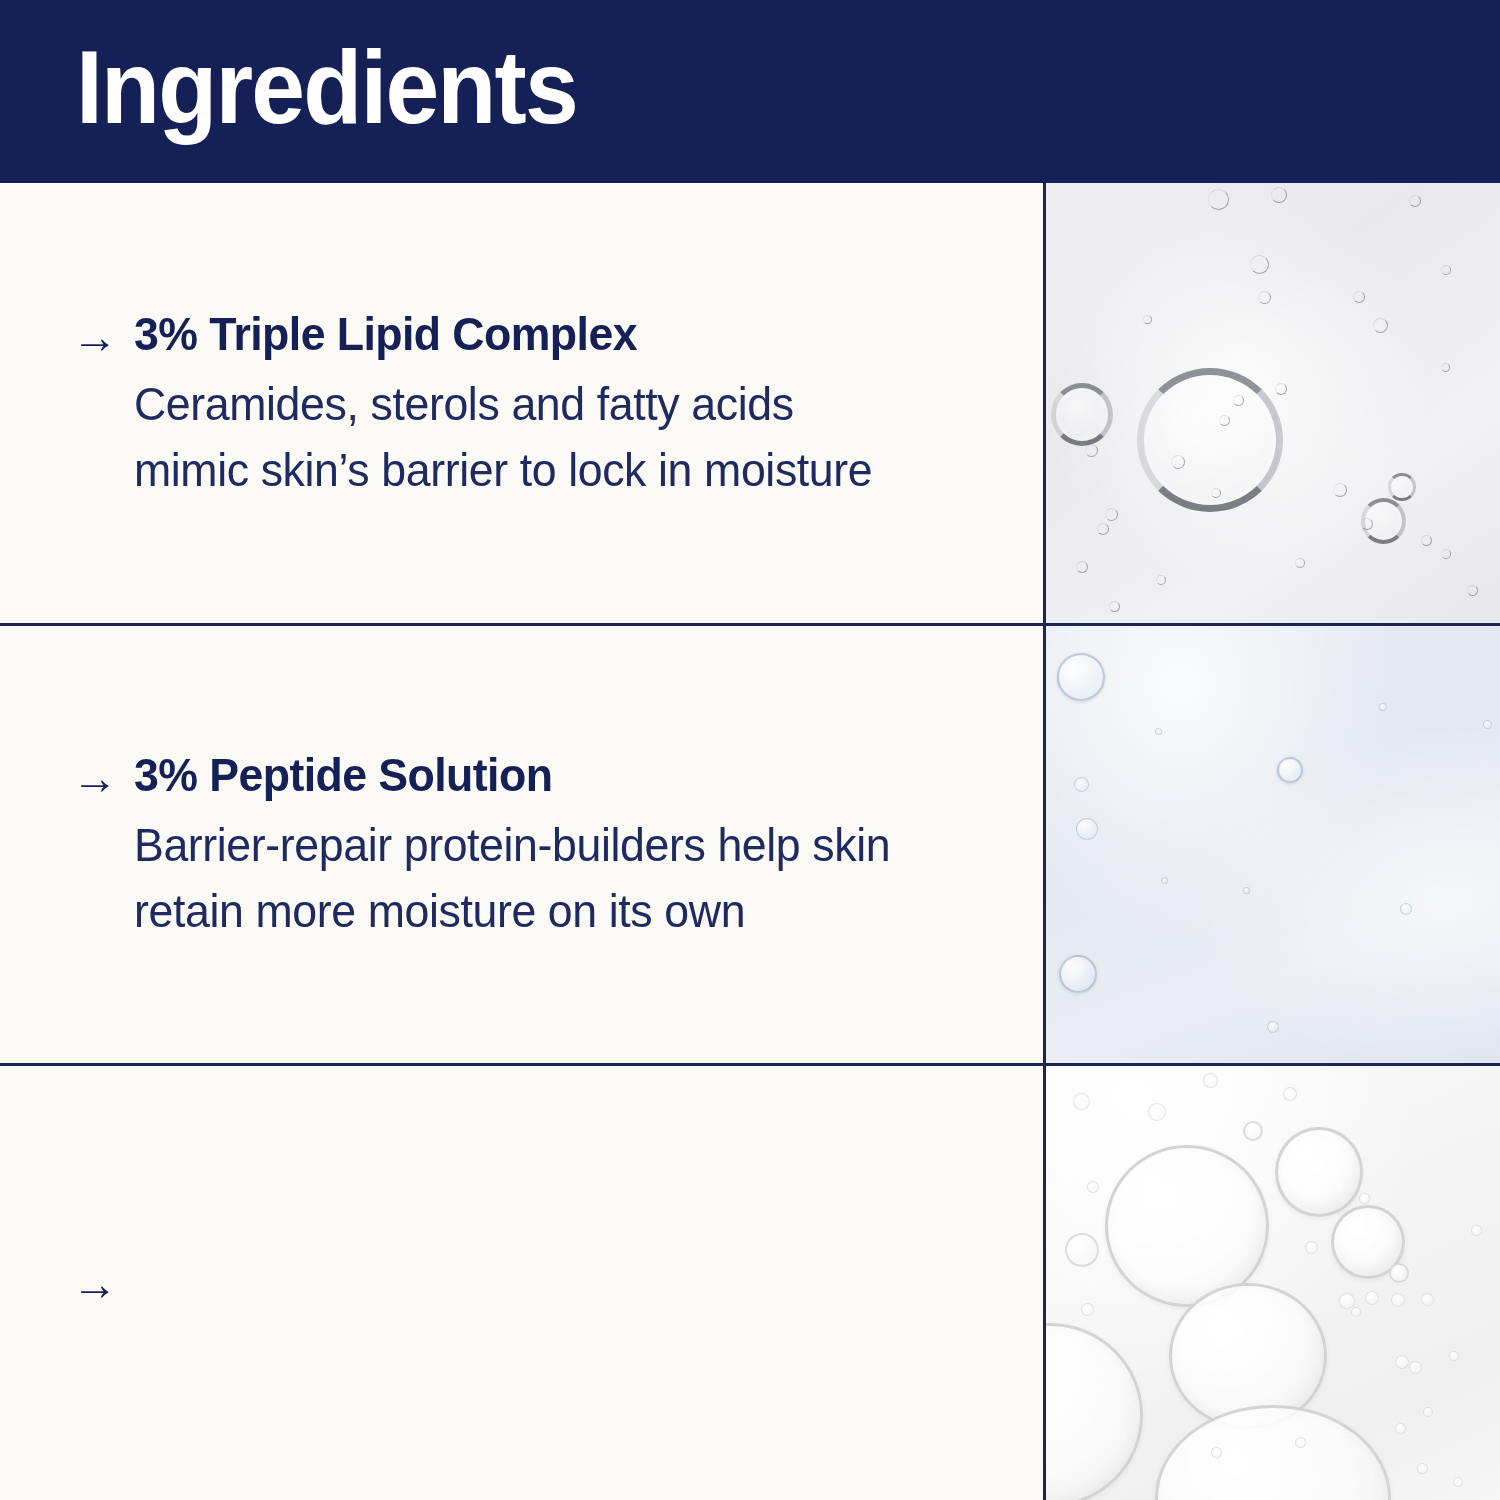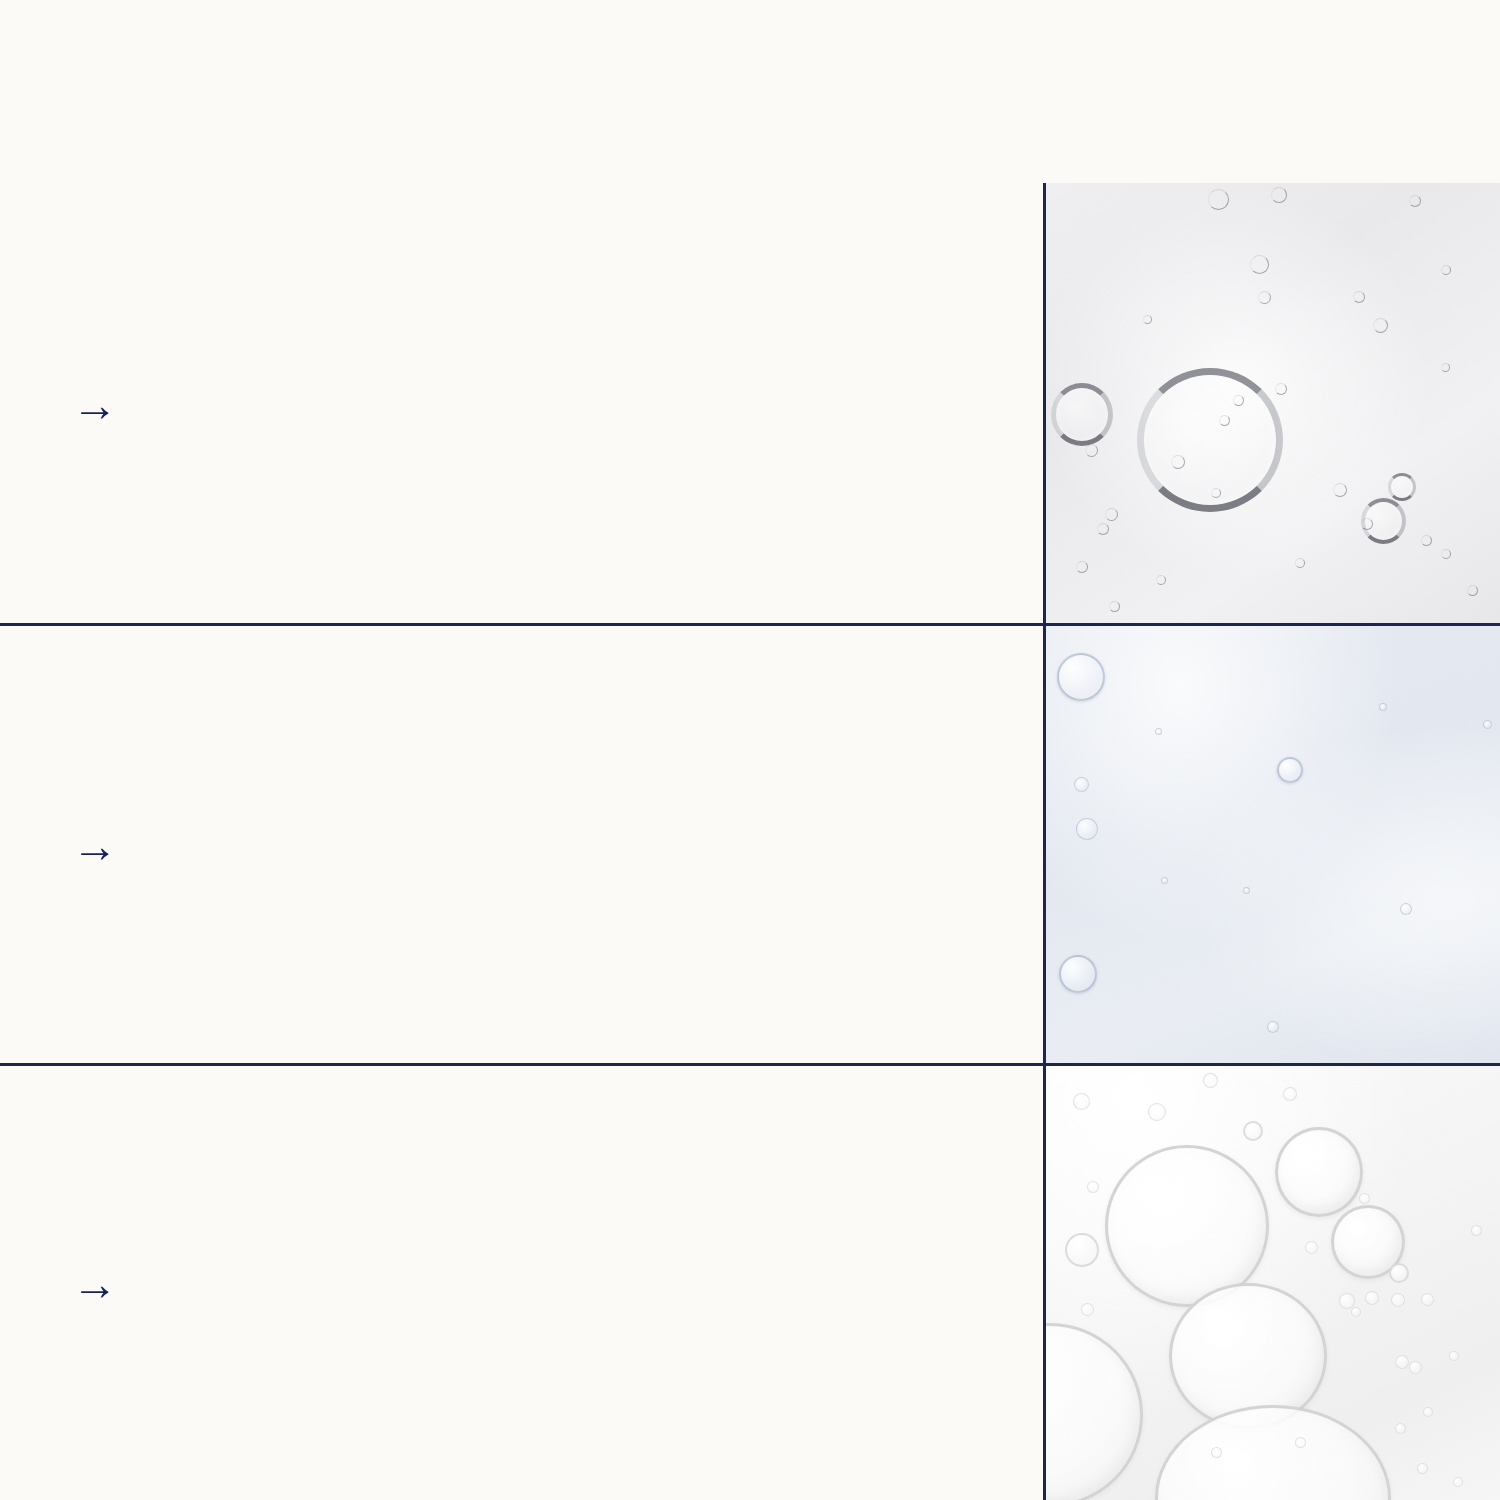--- a/index.html
+++ b/index.html
@@ -222,27 +222,34 @@
     border-radius: 50%;
     border: 1.5px solid rgba(216,216,216,0.75);
     background: radial-gradient(circle at 35% 30%, rgba(255,255,255,0.9), rgba(247,247,247,0.4) 75%);
   }
 </style>
 </head>
 <body>
 
 <div class="page">
 
+  <div class="header">
+    <div class="header-title">Ingredients</div>
+  </div>
 
   <div class="body-grid">
 
     <div class="row row-1">
       <div class="text-cell">
         <div class="item">
           <span class="arrow-icon">→</span>
+          <div class="item-body">
+            <p class="item-title">3% Triple Lipid Complex</p>
+            <p class="item-desc">Ceramides, sterols and fatty acids mimic skin’s barrier to lock in moisture</p>
+          </div>
         </div>
       </div>
       <div class="img-cell">
         <div class="panel panel-1">
           <div class="ring" style="left:94px;top:185px;width:132px;height:130px;border-width:7px;"></div>
           <div class="ring" style="left:8px;top:200px;width:52px;height:53px;border-width:5px;"></div>
           <div class="ring" style="left:318px;top:315px;width:37px;height:38px;border-width:4px;"></div>
           <div class="ring" style="left:345px;top:290px;width:22px;height:22px;border-width:3px;"></div>
           <div class="dot" style="left:165px;top:6px;width:19px;height:19px;"></div>
           <div class="dot" style="left:228px;top:4px;width:14px;height:14px;"></div>
@@ -272,20 +279,24 @@
           <div class="dot" style="left:100px;top:132px;width:7px;height:7px;"></div>
           <div class="dot" style="left:398px;top:180px;width:7px;height:7px;"></div>
         </div>
       </div>
     </div>
 
     <div class="row row-2">
       <div class="text-cell">
         <div class="item">
           <span class="arrow-icon">→</span>
+          <div class="item-body">
+            <p class="item-title">3% Peptide Solution</p>
+            <p class="item-desc">Barrier-repair protein-builders help skin retain more moisture on its own</p>
+          </div>
         </div>
       </div>
       <div class="img-cell">
         <div class="panel panel-2">
           <div class="bub" style="left:14px;top:28px;width:44px;height:44px;"></div>
           <div class="bub" style="left:16px;top:330px;width:34px;height:34px;"></div>
           <div class="bub" style="left:234px;top:132px;width:22px;height:22px;"></div>
           <div class="bub-sm" style="left:31px;top:152px;width:13px;height:13px;"></div>
           <div class="bub-sm" style="left:33px;top:193px;width:20px;height:20px;"></div>
           <div class="bub-sm" style="left:357px;top:278px;width:10px;height:10px;"></div>

